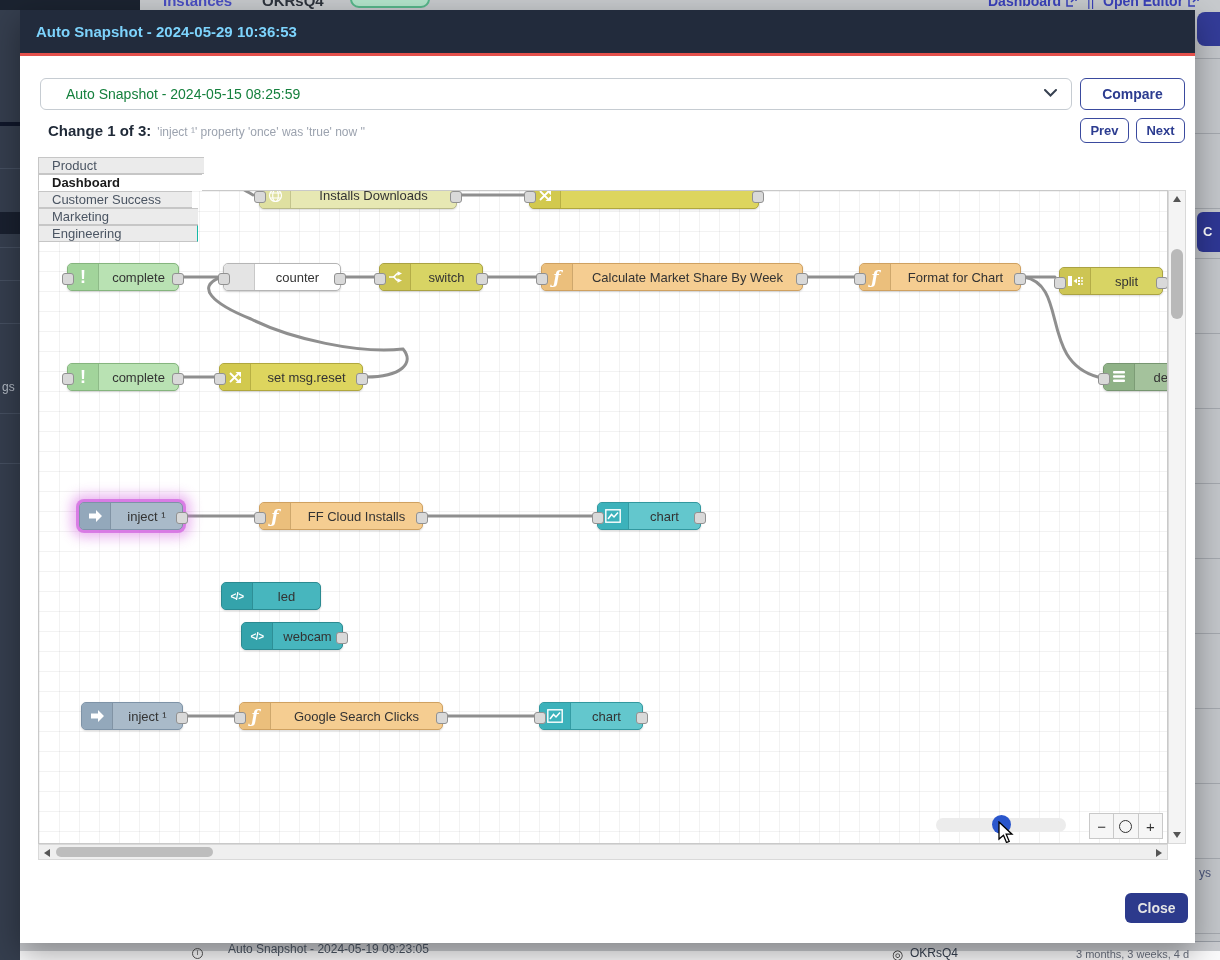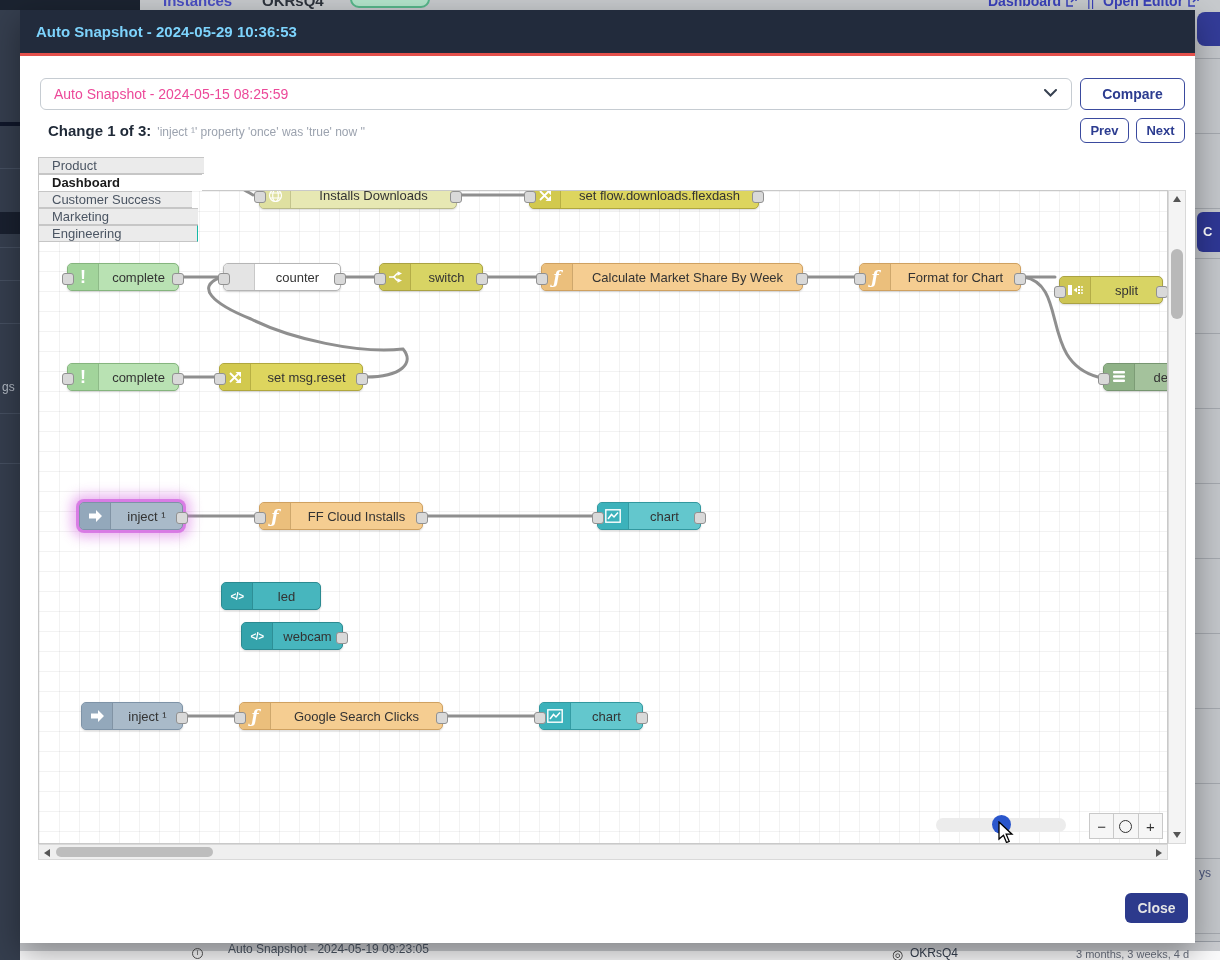--- a/index.html
+++ b/index.html
@@ -36,21 +36,21 @@
   .bg-bottom .projtxt{position:absolute;left:890px;top:4px;font-size:12px;color:#374151;}
   .bg-bottom .agetxt{position:absolute;left:1056px;top:6px;font-size:11px;color:#6b7280;white-space:nowrap;}
   
   .modal{position:absolute;left:20px;top:10px;width:1175px;height:933px;background:#fff;
     box-shadow:0 10px 30px rgba(0,0,0,.35);z-index:5;}
   .modal-header{position:absolute;left:0;top:0;width:100%;height:46px;background:#222b3c;
     border-bottom:3px solid #e4504b;box-sizing:border-box;}
   .modal-title{position:absolute;left:16px;top:13px;color:#7dd3fc;font-size:15px;font-weight:700;}
   .select{position:absolute;left:20px;top:68px;width:1032px;height:32px;border:1px solid #c6ccd2;
     border-radius:6px;box-sizing:border-box;background:#fff;}
-  .select .val{position:absolute;left:13px;top:7px;font-size:14px;color:#ec4899;}
+  .select .val{position:absolute;left:25px;top:7px;font-size:14px;color:#15803d;}
   .select .chev{position:absolute;right:14px;top:10px;}
   .btn-outline{position:absolute;background:#fff;border:1px solid #3a4a9e;border-radius:6px;
     color:#2c3c90;font-weight:700;text-align:center;box-sizing:border-box;cursor:default;}
   .btn-compare{left:1060px;top:68px;width:105px;height:32px;font-size:14px;line-height:30px;}
   .btn-prev{left:1060px;top:108px;width:49px;height:25px;font-size:13px;line-height:23px;}
   .btn-next{left:1116px;top:108px;width:49px;height:25px;font-size:13px;line-height:23px;}
   .change-row{position:absolute;left:28px;top:112px;font-size:15px;color:#1f2937;font-weight:600;white-space:nowrap;}
   .change-row .detail{font-weight:400;font-size:12px;color:#9ca3af;margin-left:6px;}
   .tabbar{position:absolute;left:18px;top:147px;height:34px;display:flex;z-index:3;flex-direction:column;}
   .tab{height:34px;box-sizing:border-box;border:1px solid #c6c6c6;border-right:none;background:#ebebeb;
@@ -234,21 +234,20 @@
           <span class="port out"></span>
         </div>
         <div class="node" style="left: 490px; top: -10px; width: 230px; background: rgb(221, 213, 94); border-color: rgb(176, 167, 62);">
           <span class="nicon" style="background:#d2c94e">
             <svg width="14" height="13" viewBox="0 0 14 13">
               <path d="M2 11 L10 3 M2 2 L10 10" stroke="#fff" stroke-width="1.8" fill="none"></path>
               <path d="M7.5 1 H13 V6.2 Z" fill="#fff"></path>
               <path d="M7.5 12 H13 V6.8 Z" fill="#fff"></path>
             </svg>
           </span>
-          <span class="nlabel">set flow.downloads.flexdash</span>
           <span class="port in"></span>
           <span class="port out"></span>
         </div>
         <div class="node" style="left: 28px; top: 72px; width: 112px; background: rgb(185, 226, 179); border-color: rgb(133, 181, 126);">
           <span class="nicon" style="background:#a2d49b">
             <span class="tglyph">!</span>
           </span>
           <span class="nlabel">complete</span>
           <span class="port in"></span>
           <span class="port out"></span>
@@ -280,21 +279,21 @@
           <span class="port out"></span>
         </div>
         <div class="node" style="left: 820px; top: 72px; width: 162px; background: rgb(245, 205, 145); border-color: rgb(207, 161, 97);">
           <span class="nicon" style="background:#ebbf7c">
             <span class="fglyph">ƒ</span>
           </span>
           <span class="nlabel">Format for Chart</span>
           <span class="port in"></span>
           <span class="port out"></span>
         </div>
-        <div class="node" style="left: 1020px; top: 85px; width: 104px; background: rgb(216, 212, 100); border-color: rgb(170, 162, 67);">
+        <div class="node" style="left: 1020px; top: 76px; width: 104px; background: rgb(216, 212, 100); border-color: rgb(170, 162, 67);">
           <span class="nicon" style="background:#cdc553">
             <svg width="16" height="12" viewBox="0 0 16 12">
               <rect x="1" y="1" width="4" height="10" fill="#fff"></rect>
               <path d="M6.5 6 L10 3.5 V8.5 Z" fill="#fff"></path>
               <rect x="11" y="2" width="2" height="2" fill="#fff"></rect>
               <rect x="14" y="2" width="2" height="2" fill="#fff" opacity=".7"></rect>
               <rect x="11" y="5" width="2" height="2" fill="#fff"></rect>
               <rect x="14" y="5" width="2" height="2" fill="#fff" opacity=".7"></rect>
               <rect x="11" y="8" width="2" height="2" fill="#fff"></rect>
               <rect x="14" y="8" width="2" height="2" fill="#fff" opacity=".7"></rect>

